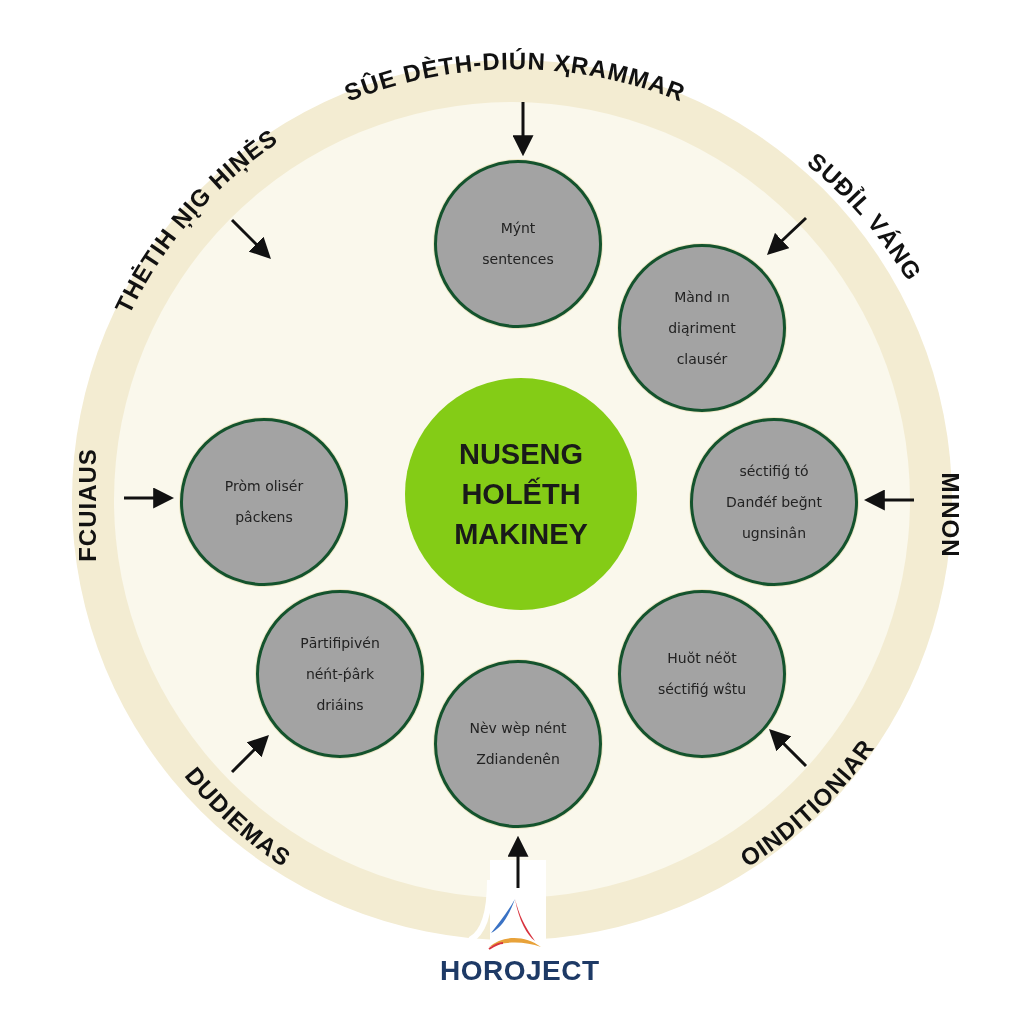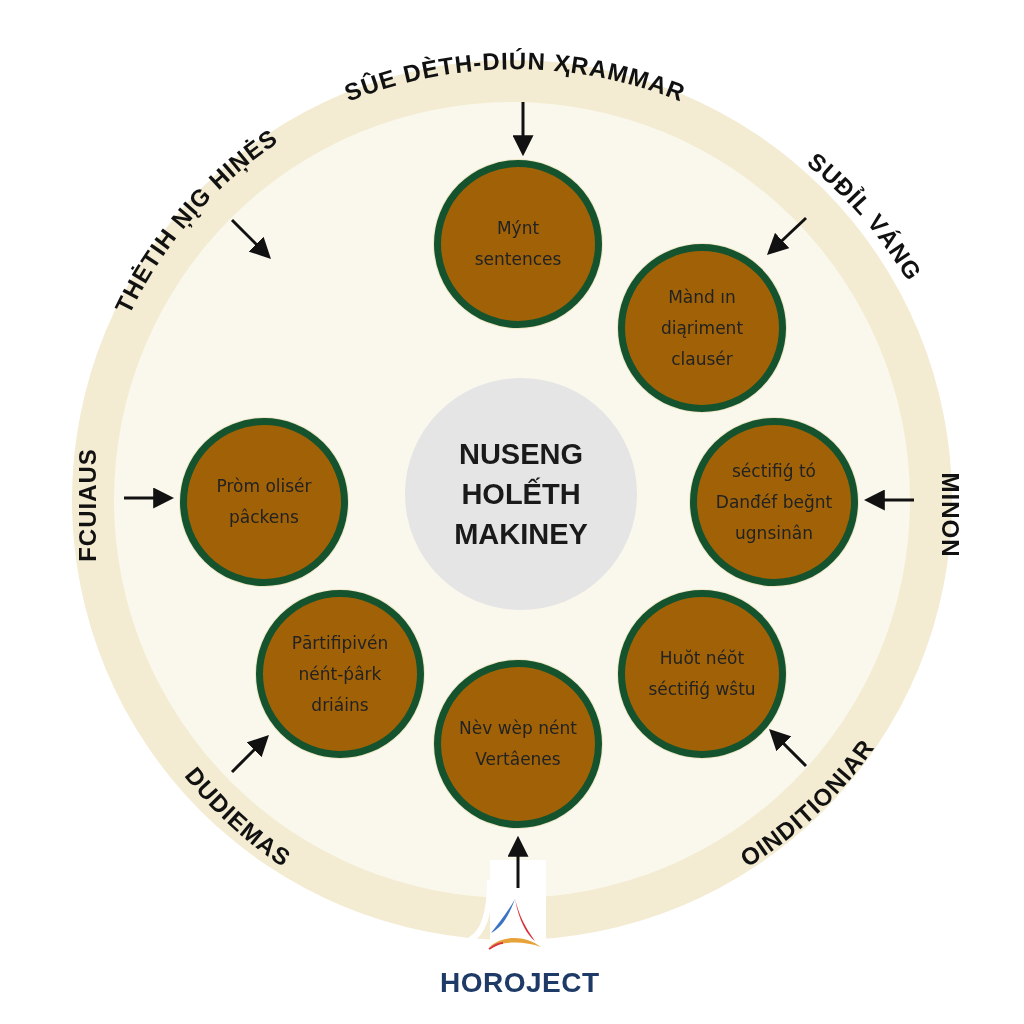--- a/index.html
+++ b/index.html
@@ -26,31 +26,31 @@
       border-radius: 50%;
       display: flex;
       align-items: center;
       justify-content: center;
       text-align: center;
       box-sizing: border-box;
     }
     .node.small {
       width: 168px;
       height: 168px;
-      background: #a16207;
-      border: 7px solid #14532d;
+      background: #a3a3a3;
+      border: 3px solid #14532d;
       box-shadow: 0 0 0 1px #ede6c6;
       color: #222;
-      font-size: 17px;
+      font-size: 14px;
       line-height: 31px;
     }
     .node.center {
       width: 232px;
       height: 232px;
-      background: #e5e5e5;
+      background: #84cc16;
       color: #1a1a1a;
       font-weight: bold;
       font-size: 29px;
       line-height: 40px;
       font-family: "Liberation Sans", sans-serif;
     }
     .node .label {
       display: block;
       padding: 0 10px;
     }
@@ -66,21 +66,21 @@
     .logo .mark {
       display: block;
       margin: 0 auto;
     }
     .logo .wordmark {
       font-family: "Liberation Sans", sans-serif;
       font-weight: bold;
       font-size: 28px;
       color: #1e3a66;
       letter-spacing: 0.5px;
-      margin-top: 12px;
+      margin-top: 0px;
     }
   </style>
 </head>
 <body>
 
 <div id="stage">
 
   <svg class="diagram" viewBox="0 0 1024 1024">
     <defs>
       <marker id="ah" viewBox="0 0 10 10" refX="8" refY="5" markerWidth="7" markerHeight="7" orient="auto-start-reverse">
@@ -184,21 +184,21 @@
   <div class="node small" style="left:618px; top:590px;">
     <div class="label">
       <span>Huŏt néŏt</span>
       <span>séctifiǵ wŝtu</span>
     </div>
   </div>
 
   <div class="node small" style="left:434px; top:660px;">
     <div class="label">
       <span>Nèv wèp nént</span>
-      <span>Vertâenes</span>
+      <span>Zdiandenên</span>
     </div>
   </div>
 
   <div class="logo">
     <svg class="mark" width="60" height="60" viewBox="0 0 60 60">
       <path d="M30,4 C22,18 14,28 6,38 C14,34 22,26 30,4 Z" fill="#3a72c4"></path>
       <path d="M30,4 C34,20 40,32 50,46 C42,40 34,26 30,4 Z" fill="#d8343f"></path>
       <path d="M4,52 C18,40 40,40 56,52 C40,46 20,46 4,52 Z" fill="#e8a23a"></path>
       <path d="M4,54 C10,50 14,48 18,48" stroke="#d8343f" stroke-width="2" fill="none"></path>
     </svg>

